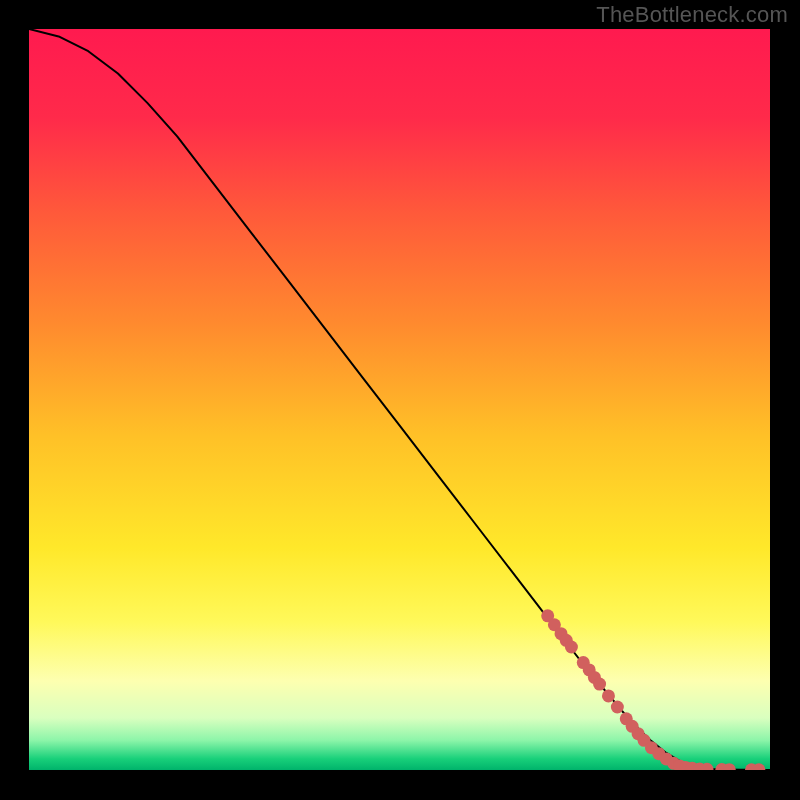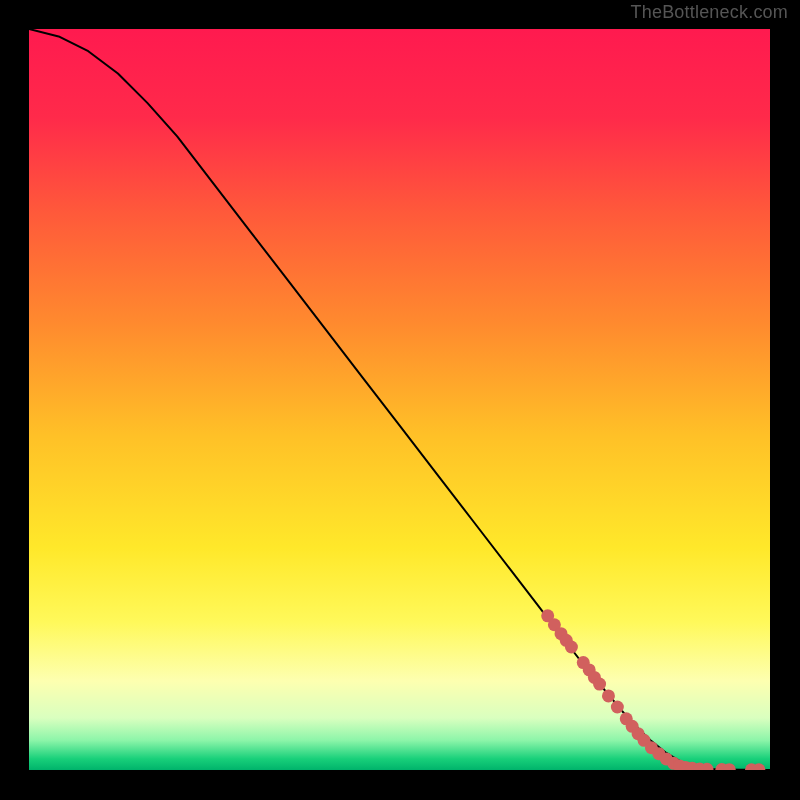--- a/index.html
+++ b/index.html
@@ -15,21 +15,21 @@
     position: relative;
     width: 800px;
     height: 800px;
     background: #000;
   }
   .watermark {
     position: absolute;
     top: 2px;
     right: 12px;
     color: #555;
-    font-size: 18px;
+    font-size: 22px;
     font-weight: 500;
     letter-spacing: 0.2px;
     z-index: 50;
   }
   .plot {
     position: absolute;
     left: 29px;
     top: 29px;
     width: 741px;
     height: 741px;

